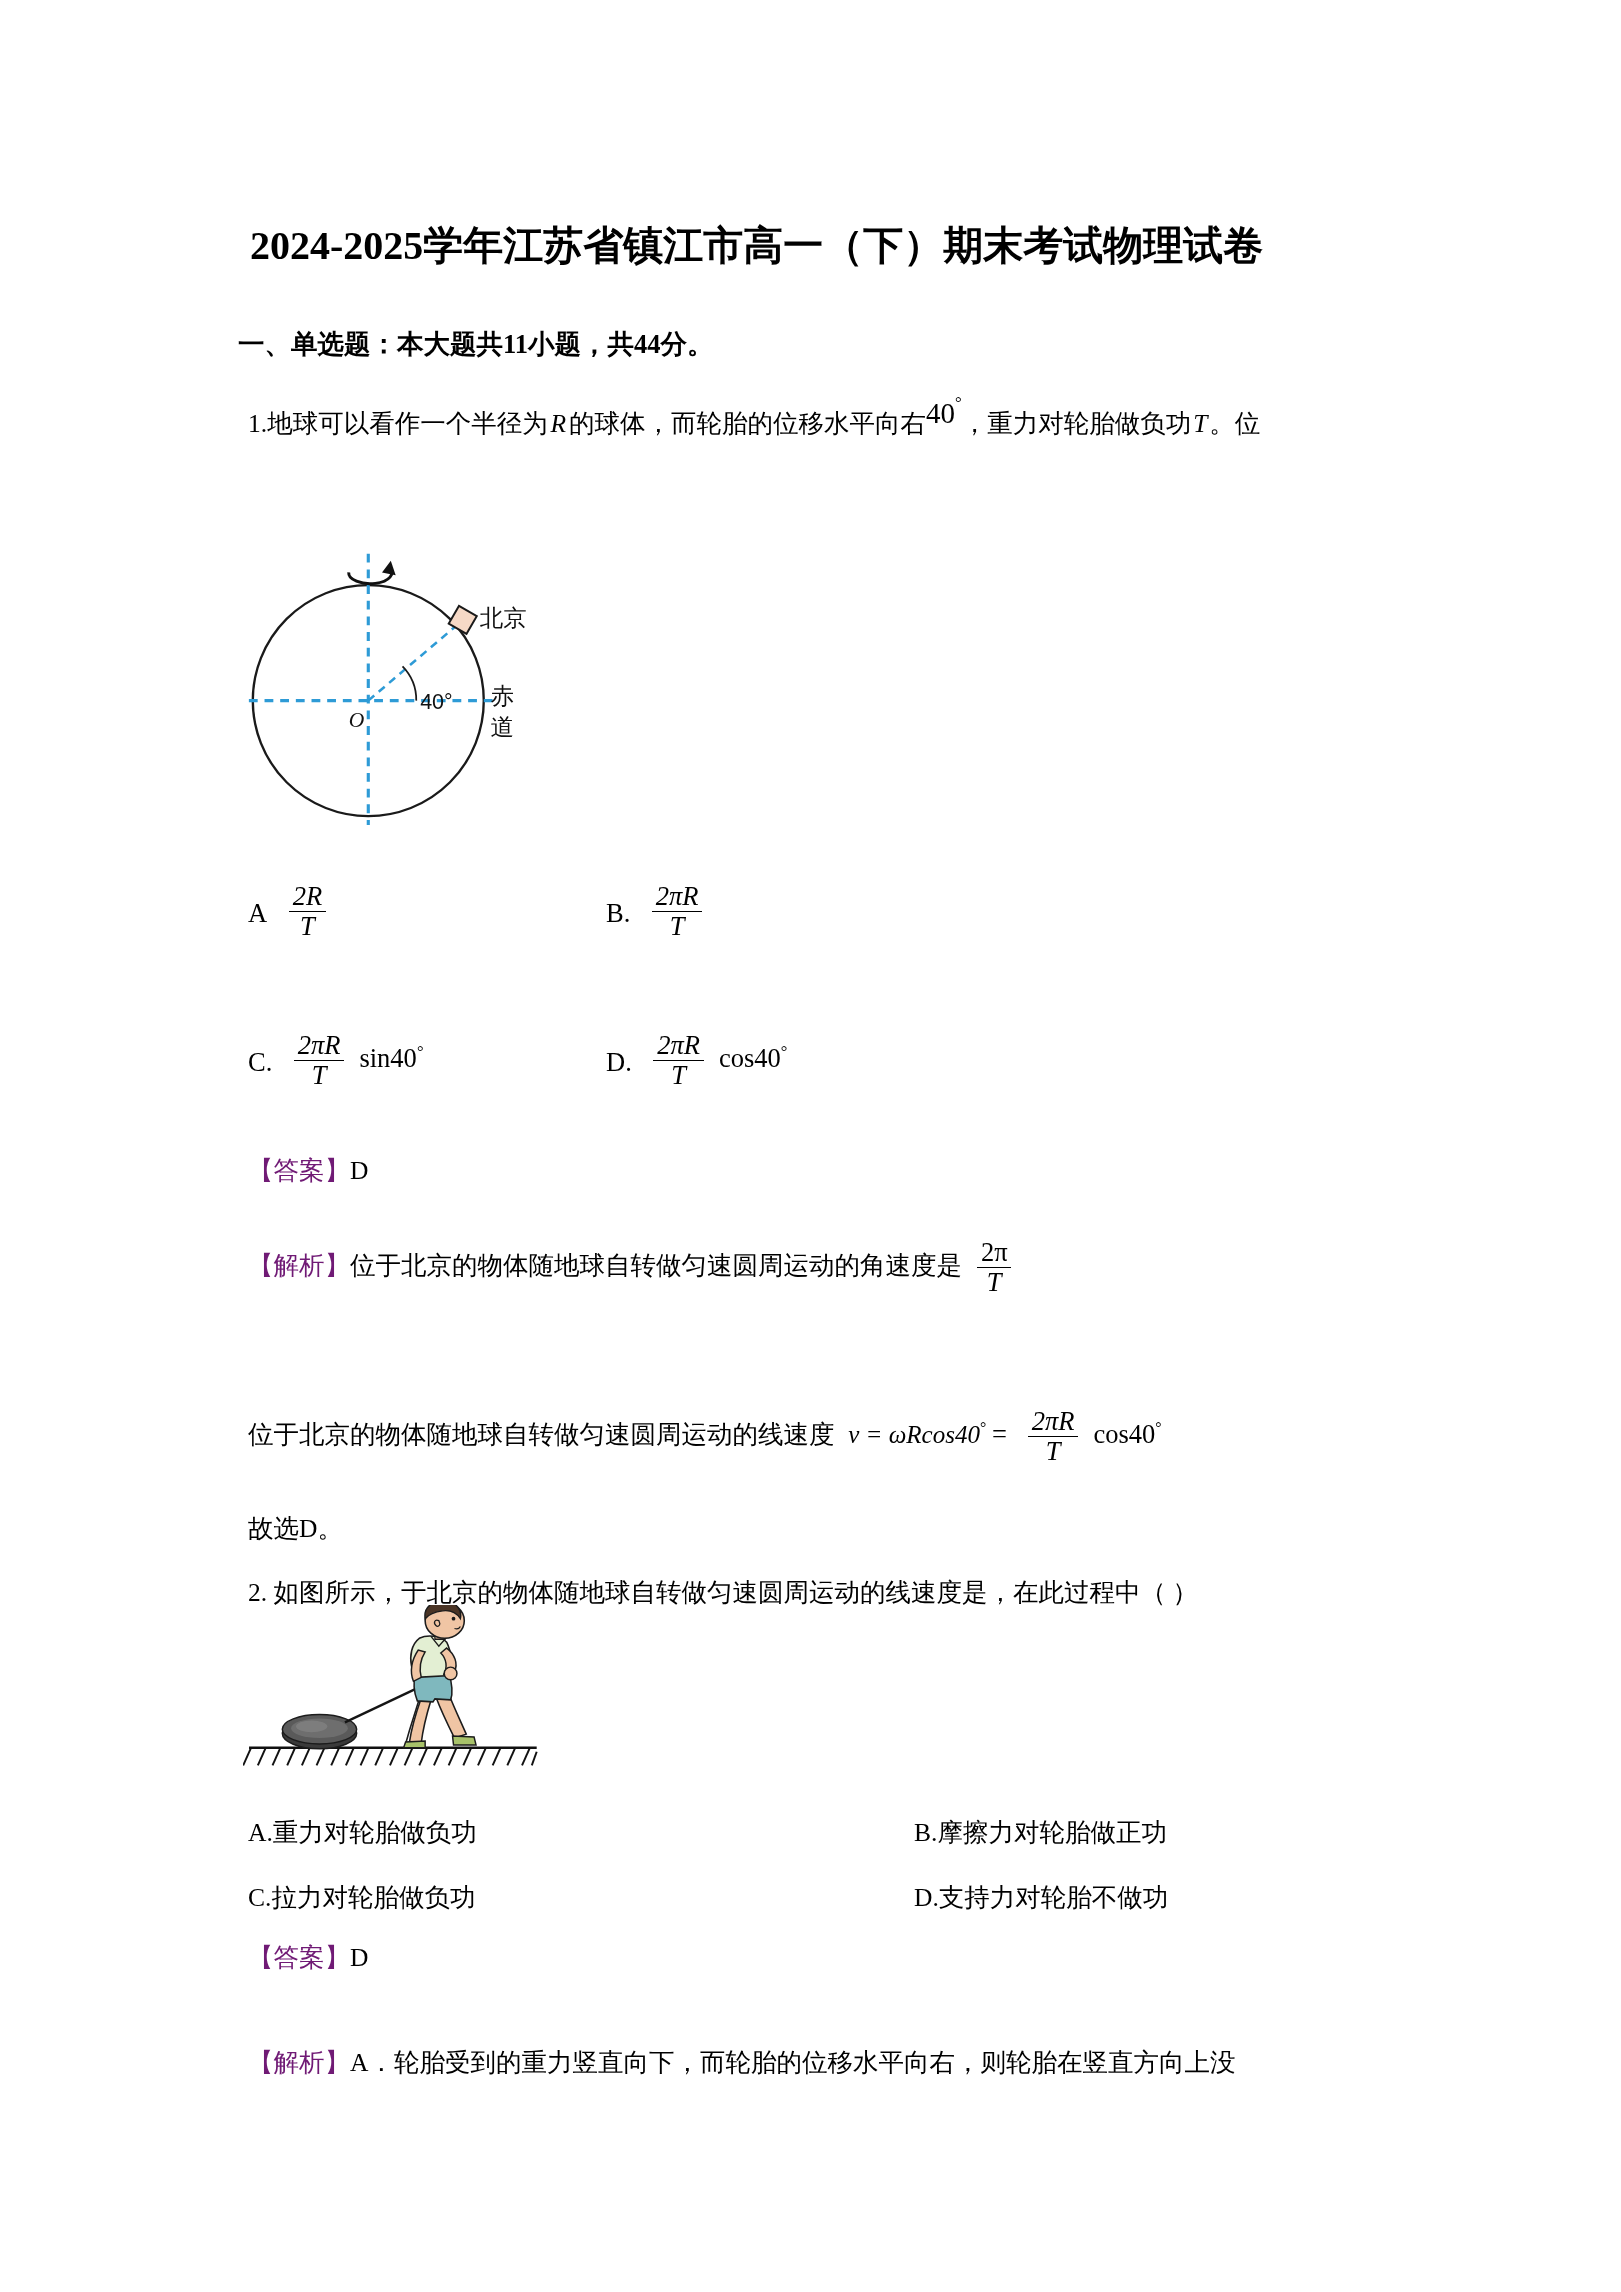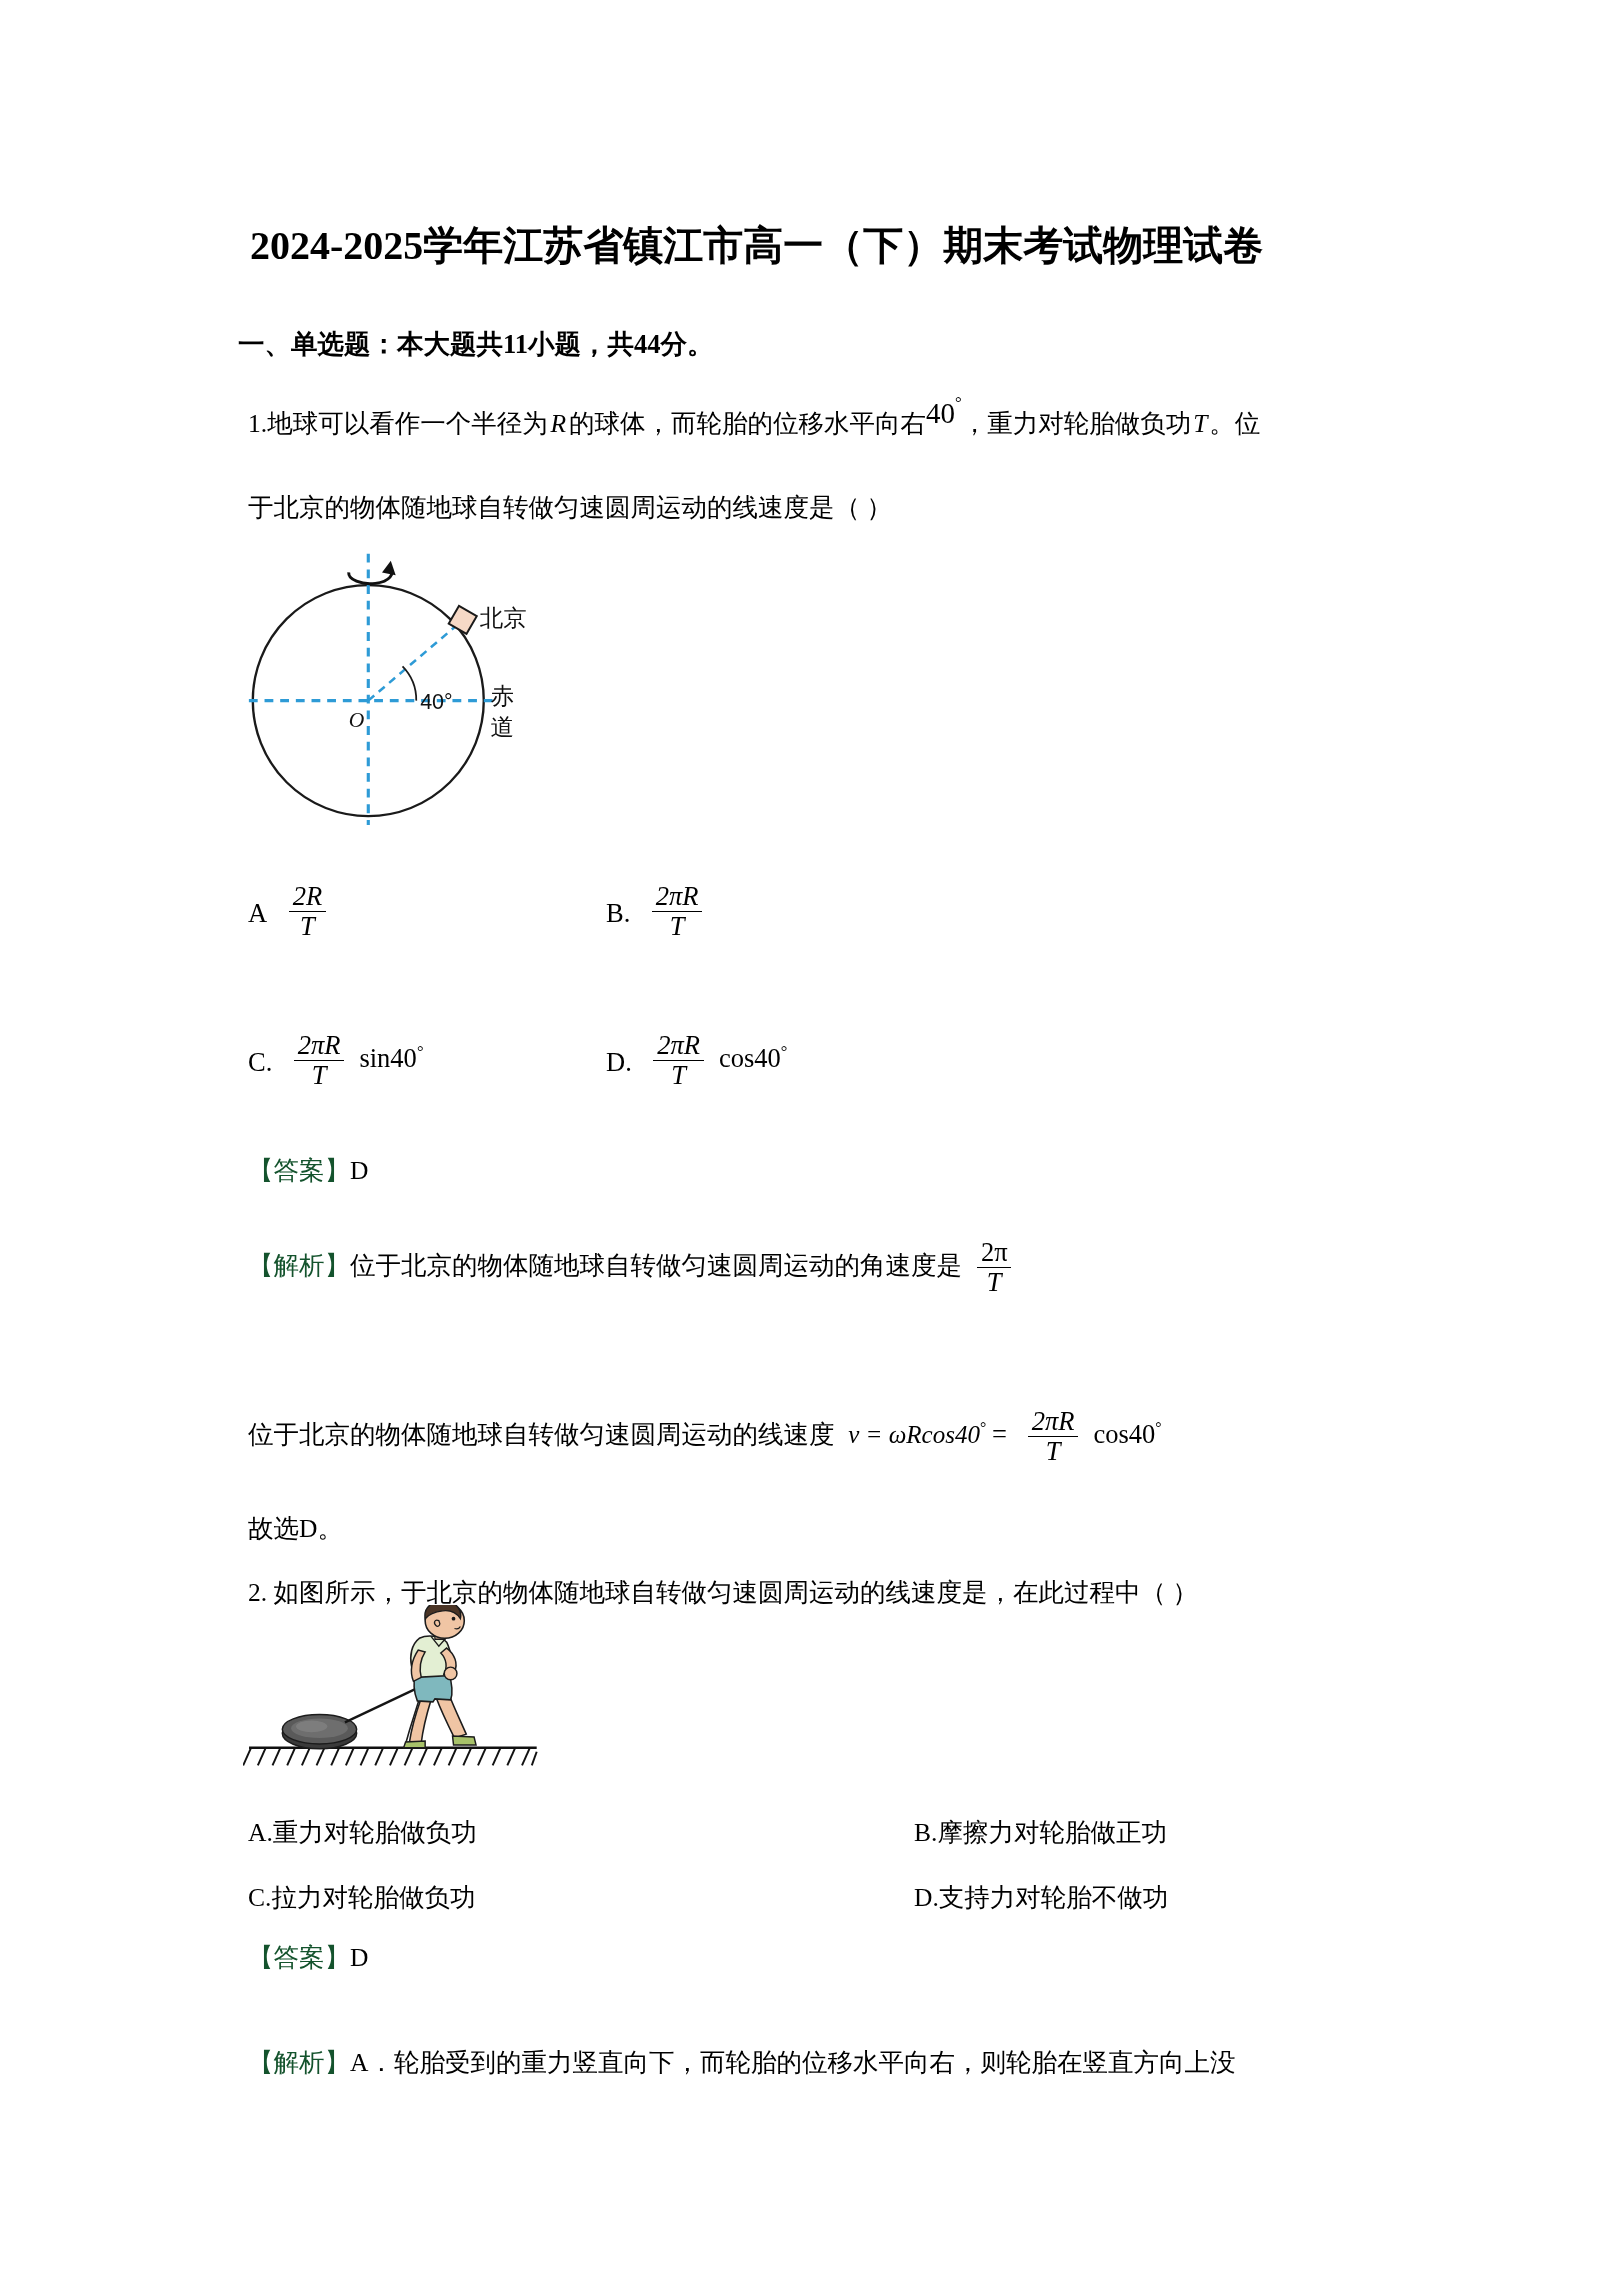--- a/index.html
+++ b/index.html
@@ -46,21 +46,21 @@
     white-space: nowrap;
   }
 
   
   .txt {
     position: absolute;
     font-size: 25.5px;
     line-height: 1.35;
     white-space: nowrap;
   }
-  .tag-blue { color: #14532d; }
+  .tag-blue { color: #701a75; }
 
   
   .mathi {
     font-family: "Liberation Serif", "DejaVu Serif", serif;
     font-style: italic;
   }
   .frac {
     display: inline-block;
     vertical-align: -0.62em;
     text-align: center;
@@ -118,21 +118,20 @@
 <div class="page">
 
   <div class="doc-title">2024-2025学年江苏省镇江市高一（下）期末考试物理试卷</div>
 
   <div class="section-heading">一、单选题：本大题共11小题，共44分。</div>
 
   <div class="txt" style="left:248px; top:403px;">
     <span>1.</span><span>地球可以看作一个半径为</span><span class="mathi" style="padding:0 2.9px;">R</span><span>的球体，而轮胎的位移水平向右</span><span style="font-size:29px; position:relative; top:-8.8px;">40</span><span class="deg" style="position:relative; top:-13.7px; font-size:16.7px;">°</span><span>，重力对轮胎做负功</span><span class="mathi" style="padding:0 2px;">T</span><span>。位</span>
   </div>
 
-  <div class="txt" style="left:248px; top:491px;">于北京的物体随地球自转做匀速圆周运动的线速度是（      ）</div>
 
   <div class="fig-earth">
     <svg width="323" height="284" viewBox="0 0 330 290">
 
       <circle cx="128" cy="163" r="118" fill="none" stroke="#1a1a1a" stroke-width="2.4"></circle>
 
       <line x1="128" y1="13" x2="128" y2="300" stroke="#2E9BD6" stroke-width="3.2" stroke-dasharray="9,7"></line>
 
       <line x1="6" y1="163" x2="258" y2="163" stroke="#2E9BD6" stroke-width="3.2" stroke-dasharray="9,7"></line>
 

